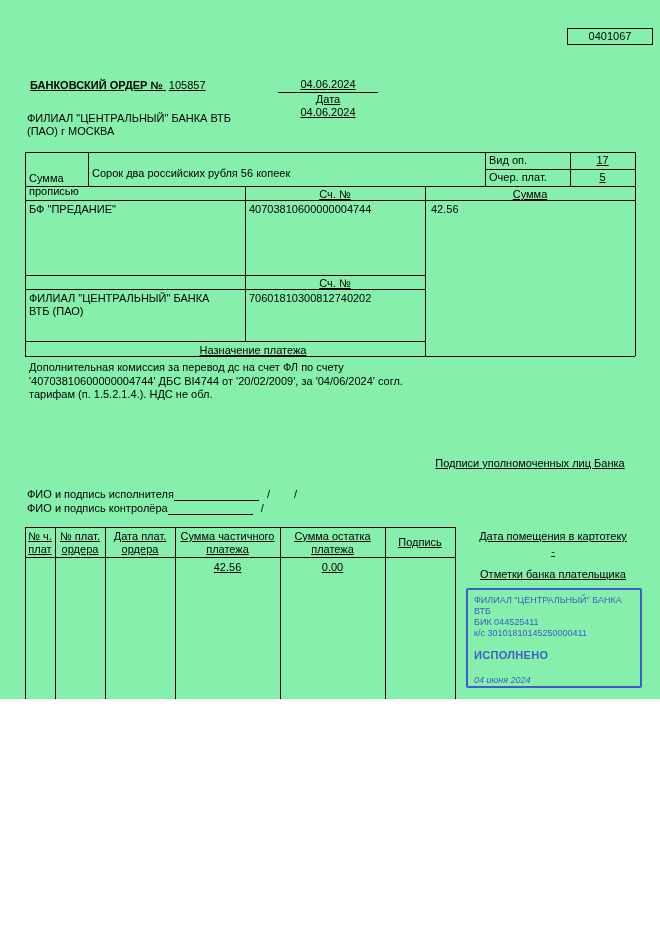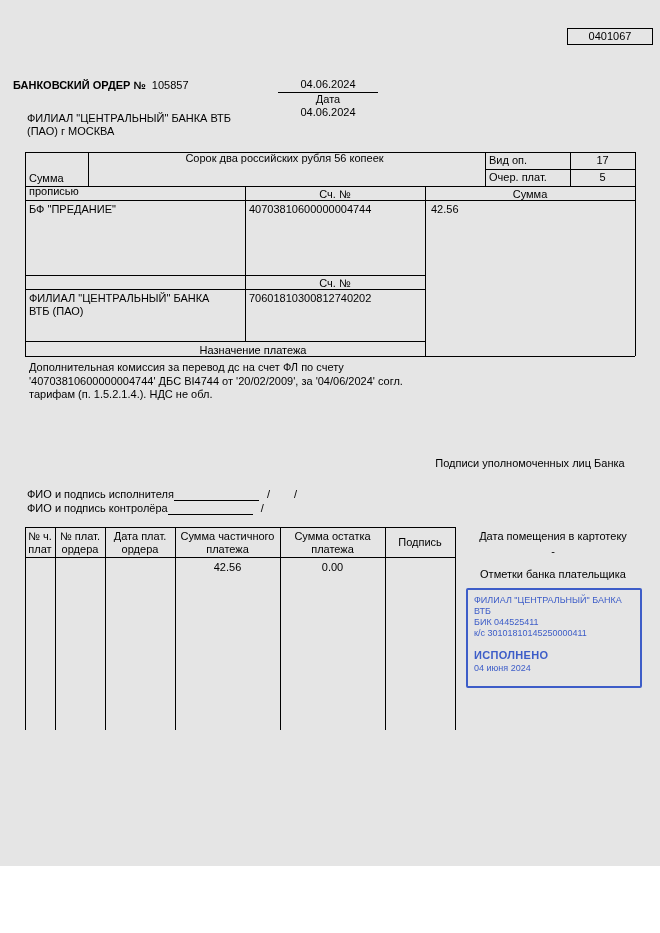--- a/index.html
+++ b/index.html
@@ -1,47 +1,47 @@
 <!DOCTYPE html>
 <html><head>
 <meta charset="utf-8">
 <style>
   html,body { margin:0; padding:0; background:#fff; }
   .page {
-    position:relative; width:660px; height:866px; background:#e5e5e5;
+    position:relative; width:660px; height:699px; background:#86efac;
     font-family:"Liberation Sans", sans-serif; font-size:11px; color:#000;
     overflow:hidden;
   }
   .abs { position:absolute; line-height:13px; }
-  .center { text-align:center; }
+  .center { text-align:center;text-decoration:underline; }
   .bold { font-weight:bold; }
   .hline { position:absolute; height:1px; background:#000; }
   .vline { position:absolute; width:1px; background:#000; }
   .uline { display:inline-block; border-bottom:1px solid #000; height:11px; vertical-align:bottom; }
   .slash { display:inline-block; margin-left:8px; }
   .stamp {
     position:absolute; left:466px; top:588px; width:160px; height:86px;
     border:2px solid #3d5dc8; color:#3d5dc8; padding:5px 6px;
     font-size:9px; line-height:11px; border-radius:2px;
   }
   .stamp .status { font-weight:bold; font-size:11px; margin-top:11px; letter-spacing:0.3px; }
-  .stamp .sdate { margin-top:2px; }
+  .stamp .sdate { margin-top:14px;font-style:italic; }
   .formcode { position:absolute; left:567px; top:28px; width:84px; height:15px;
     border:1px solid #000; text-align:center; line-height:15px; }
 </style>
 </head>
 <body>
 
 <div class="page">
 
   <div class="formcode">
     <span>0401067</span>
   </div>
 
-  <div class="abs" style="left:13px; top:79px;">
+  <div class="abs" style="left:30px; top:79px;text-decoration:underline;">
     <span class="bold">БАНКОВСКИЙ ОРДЕР №</span>
     <span style="margin-left:3px;">105857</span>
   </div>
 
   <div class="abs center" style="left:278px; top:78px; width:100px;">
     <div style="border-bottom:1px solid #000; padding-bottom:1px;">04.06.2024</div>
     <div>Дата</div>
     <div>04.06.2024</div>
   </div>
 
@@ -60,21 +60,21 @@
   <div class="hline" style="top:356px; left:25px; width:610px;"></div>
   <div class="vline" style="left:25px; top:152px; height:204px;"></div>
   <div class="vline" style="left:635px; top:152px; height:204px;"></div>
   <div class="vline" style="left:88px; top:152px; height:34px;"></div>
   <div class="vline" style="left:485px; top:152px; height:34px;"></div>
   <div class="vline" style="left:570px; top:152px; height:34px;"></div>
   <div class="vline" style="left:245px; top:186px; height:155px;"></div>
   <div class="vline" style="left:425px; top:186px; height:170px;"></div>
 
   <div class="abs" style="left:29px; top:172px; width:55px;">Сумма прописью</div>
-  <div class="abs" style="left:92px; top:152px; width:385px;text-align:center;">Сорок два российских рубля 56 копеек</div>
+  <div class="abs" style="left:92px; top:167px; width:385px;">Сорок два российских рубля 56 копеек</div>
   <div class="abs" style="left:489px; top:154px;">Вид оп.</div>
   <div class="abs center" style="left:570px; top:154px; width:65px;">17</div>
   <div class="abs" style="left:489px; top:171px;">Очер. плат.</div>
   <div class="abs center" style="left:570px; top:171px; width:65px;">5</div>
 
   <div class="abs center" style="left:245px; top:188px; width:180px;">Сч. №</div>
   <div class="abs center" style="left:425px; top:188px; width:210px;">Сумма</div>
 
   <div class="abs" style="left:29px; top:203px; width:210px;">БФ "ПРЕДАНИЕ"</div>
   <div class="abs" style="left:249px; top:203px;">40703810600000004744</div>

